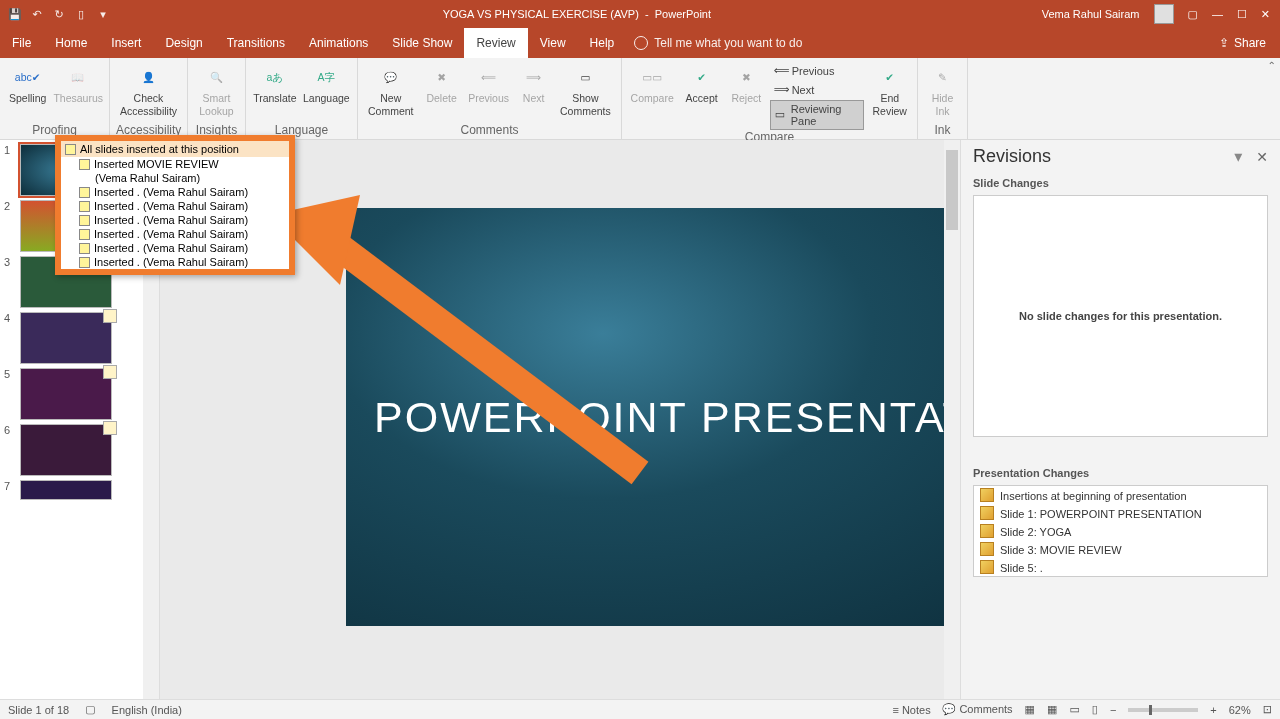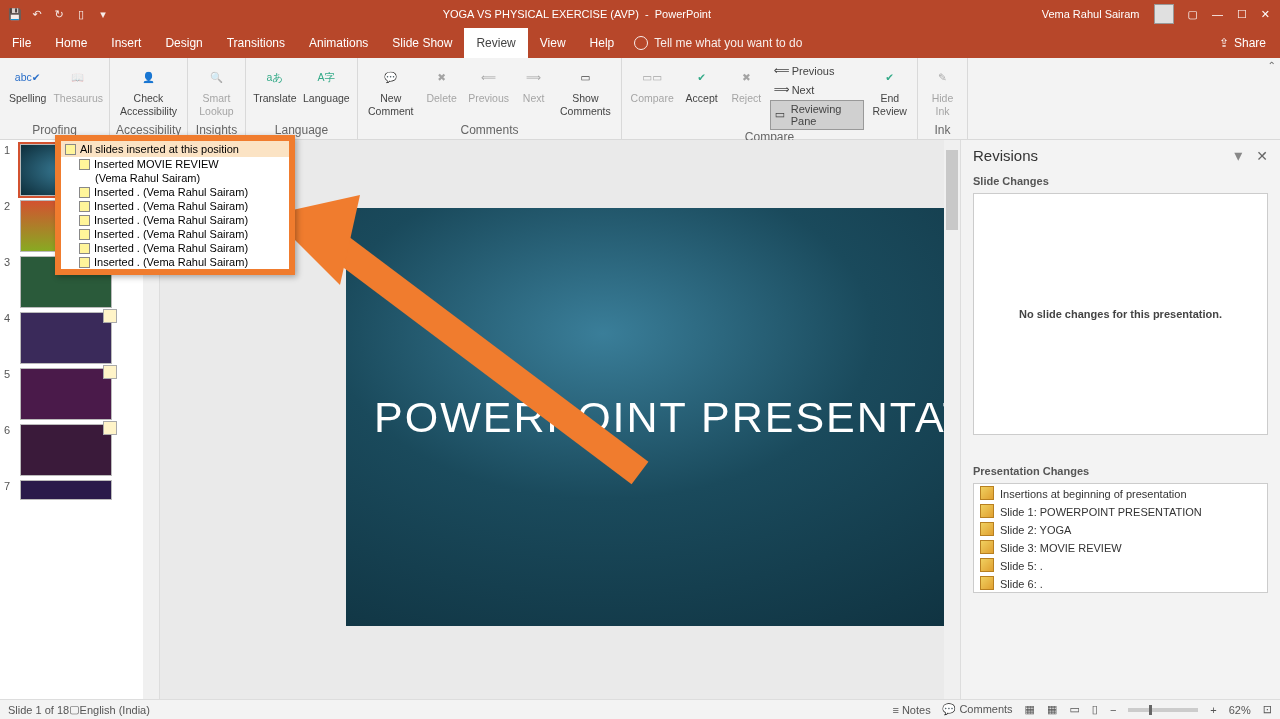--- a/index.html
+++ b/index.html
@@ -31,33 +31,33 @@
 .thumbrow { display: flex; align-items: flex-start; padding: 2px 4px; gap: 4px; }
 .thumbrow .num { font-size: 11px; color: #555; width: 12px; }
 .thumb { width: 92px; height: 52px; border: 1px solid #bbb; position: relative; background: #333; }
 .thumb .badge { position: absolute; right: -6px; top: -4px; width: 14px; height: 14px; background: #fff4c8; border: 1px solid #aaa; }
 .thumb.sel { outline: 2px solid #d35230; }
 .stage { flex: 1; background: #eaeaea; position: relative; overflow: hidden; }
 .slide { position: absolute; left: 186px; top: 68px; width: 734px; height: 418px; background: radial-gradient(ellipse at 35% 30%, #3a7e99 0%, #1a4a5c 40%, #0d2d3a 100%); display: flex; align-items: center; }
 .slide .txt { color: #fff; font-size: 43px; letter-spacing: 2px; font-weight: 300; padding-left: 28px; }
 .revpanel { width: 320px; background: #f3f3f3; border-left: 1px solid #ddd; display: flex; flex-direction: column; }
 .revpanel .hdr { display: flex; align-items: center; padding: 6px 12px 4px; }
-.revpanel .hdr h2 { font-size: 15px; font-weight: 400; color: #333; flex: 1; }
+.revpanel .hdr h2 { font-size: 18px; font-weight: 400; color: #333; flex: 1; }
 .revpanel .hdr .x { font-size: 14px; color: #666; cursor: pointer; }
 .revtabs { display: flex; gap: 18px; padding: 2px 12px 6px; font-size: 11px; }
 .revtabs .t { color: #777; cursor: pointer; }
 .revtabs .t.active { color: #d35230; font-weight: 600; }
 .revsec { padding: 6px 12px; }
 .revsec h3 { font-size: 11px; font-weight: 600; color: #555; margin-bottom: 6px; }
 .nochanges { border: 1px solid #ccc; background: #fff; height: 242px; display: flex; align-items: center; justify-content: center; font-size: 11px; font-weight: 600; color: #444; }
 .preschanges { margin-top: 18px; }
 .changelist { border: 1px solid #ccc; background: #fff; max-height: 136px; overflow-y: scroll; }
 .changeitem { display: flex; align-items: flex-end; gap: 6px; padding: 2px 6px; font-size: 11px; color: #333; }
 .changeitem .ci { width: 14px; height: 14px; background: linear-gradient(135deg,#f0d060,#e0a030); border: 1px solid #b88020; }
-.statusbar { position: absolute; bottom: 0; left: 0; right: 0; height: 20px; background: #f3f3f3; border-top: 1px solid #ddd; display: flex; align-items: center; font-size: 11px; color: #555; padding: 0 8px; }
+.statusbar { position: absolute; bottom: 0; left: 0; right: 0; height: 20px; background: #f3f3f3; border-top: 1px solid #ddd; display: flex; align-items: center; font-size: 11px; color: #555; padding: 0 8px; gap: 16px; }
 .statusbar .right { margin-left: auto; display: flex; align-items: center; gap: 12px; }
 .popup { position: absolute; left: 55px; top: 135px; width: 240px; background: #fff; border: 6px solid #f07c2e; z-index: 50; font-size: 11px; box-shadow: 2px 2px 6px rgba(0,0,0,.3); }
 .popup .hdr { background: #fbe3c4; display: flex; align-items: center; padding: 2px 4px; gap: 4px; }
 .popup .hdr .chk { width: 11px; height: 11px; border: 1px solid #888; background: #fff59a; }
 .popup .list { max-height: 140px; overflow-y: scroll; }
 .popup .row { display: flex; align-items: flex-end; padding: 1px 4px 1px 18px; gap: 4px; }
 .popup .row .chk { width: 11px; height: 11px; border: 1px solid #888; background: #fff59a; flex-shrink: 0; margin-top: 1px; }
 .arrow { position: absolute; left: 270px; top: 195px; z-index: 40; }
 .vscroll { position: absolute; right: 0; top: 0; bottom: 0; width: 16px; background: #f0f0f0; }
 .vscroll .thumbbar { position: absolute; left: 2px; right: 2px; top: 10px; height: 80px; background: #c8c8c8; }
@@ -304,24 +304,20 @@
             <span class="ci"></span>
             <span>Slide 2: YOGA</span>
           </div>
         <div class="changeitem">
             <span class="ci"></span>
             <span>Slide 3:           MOVIE REVIEW</span>
           </div>
         <div class="changeitem">
             <span class="ci"></span>
             <span>Slide 5: .</span>
-          </div>
-        <div class="changeitem">
-            <span class="ci"></span>
-            <span>Slide 6: .</span>
           </div>
       </div>
     </div>
   </div>
 </div>
 
 <div class="popup">
   <div class="hdr">
       <span class="chk"></span>
       <span>All slides inserted at this position</span>

